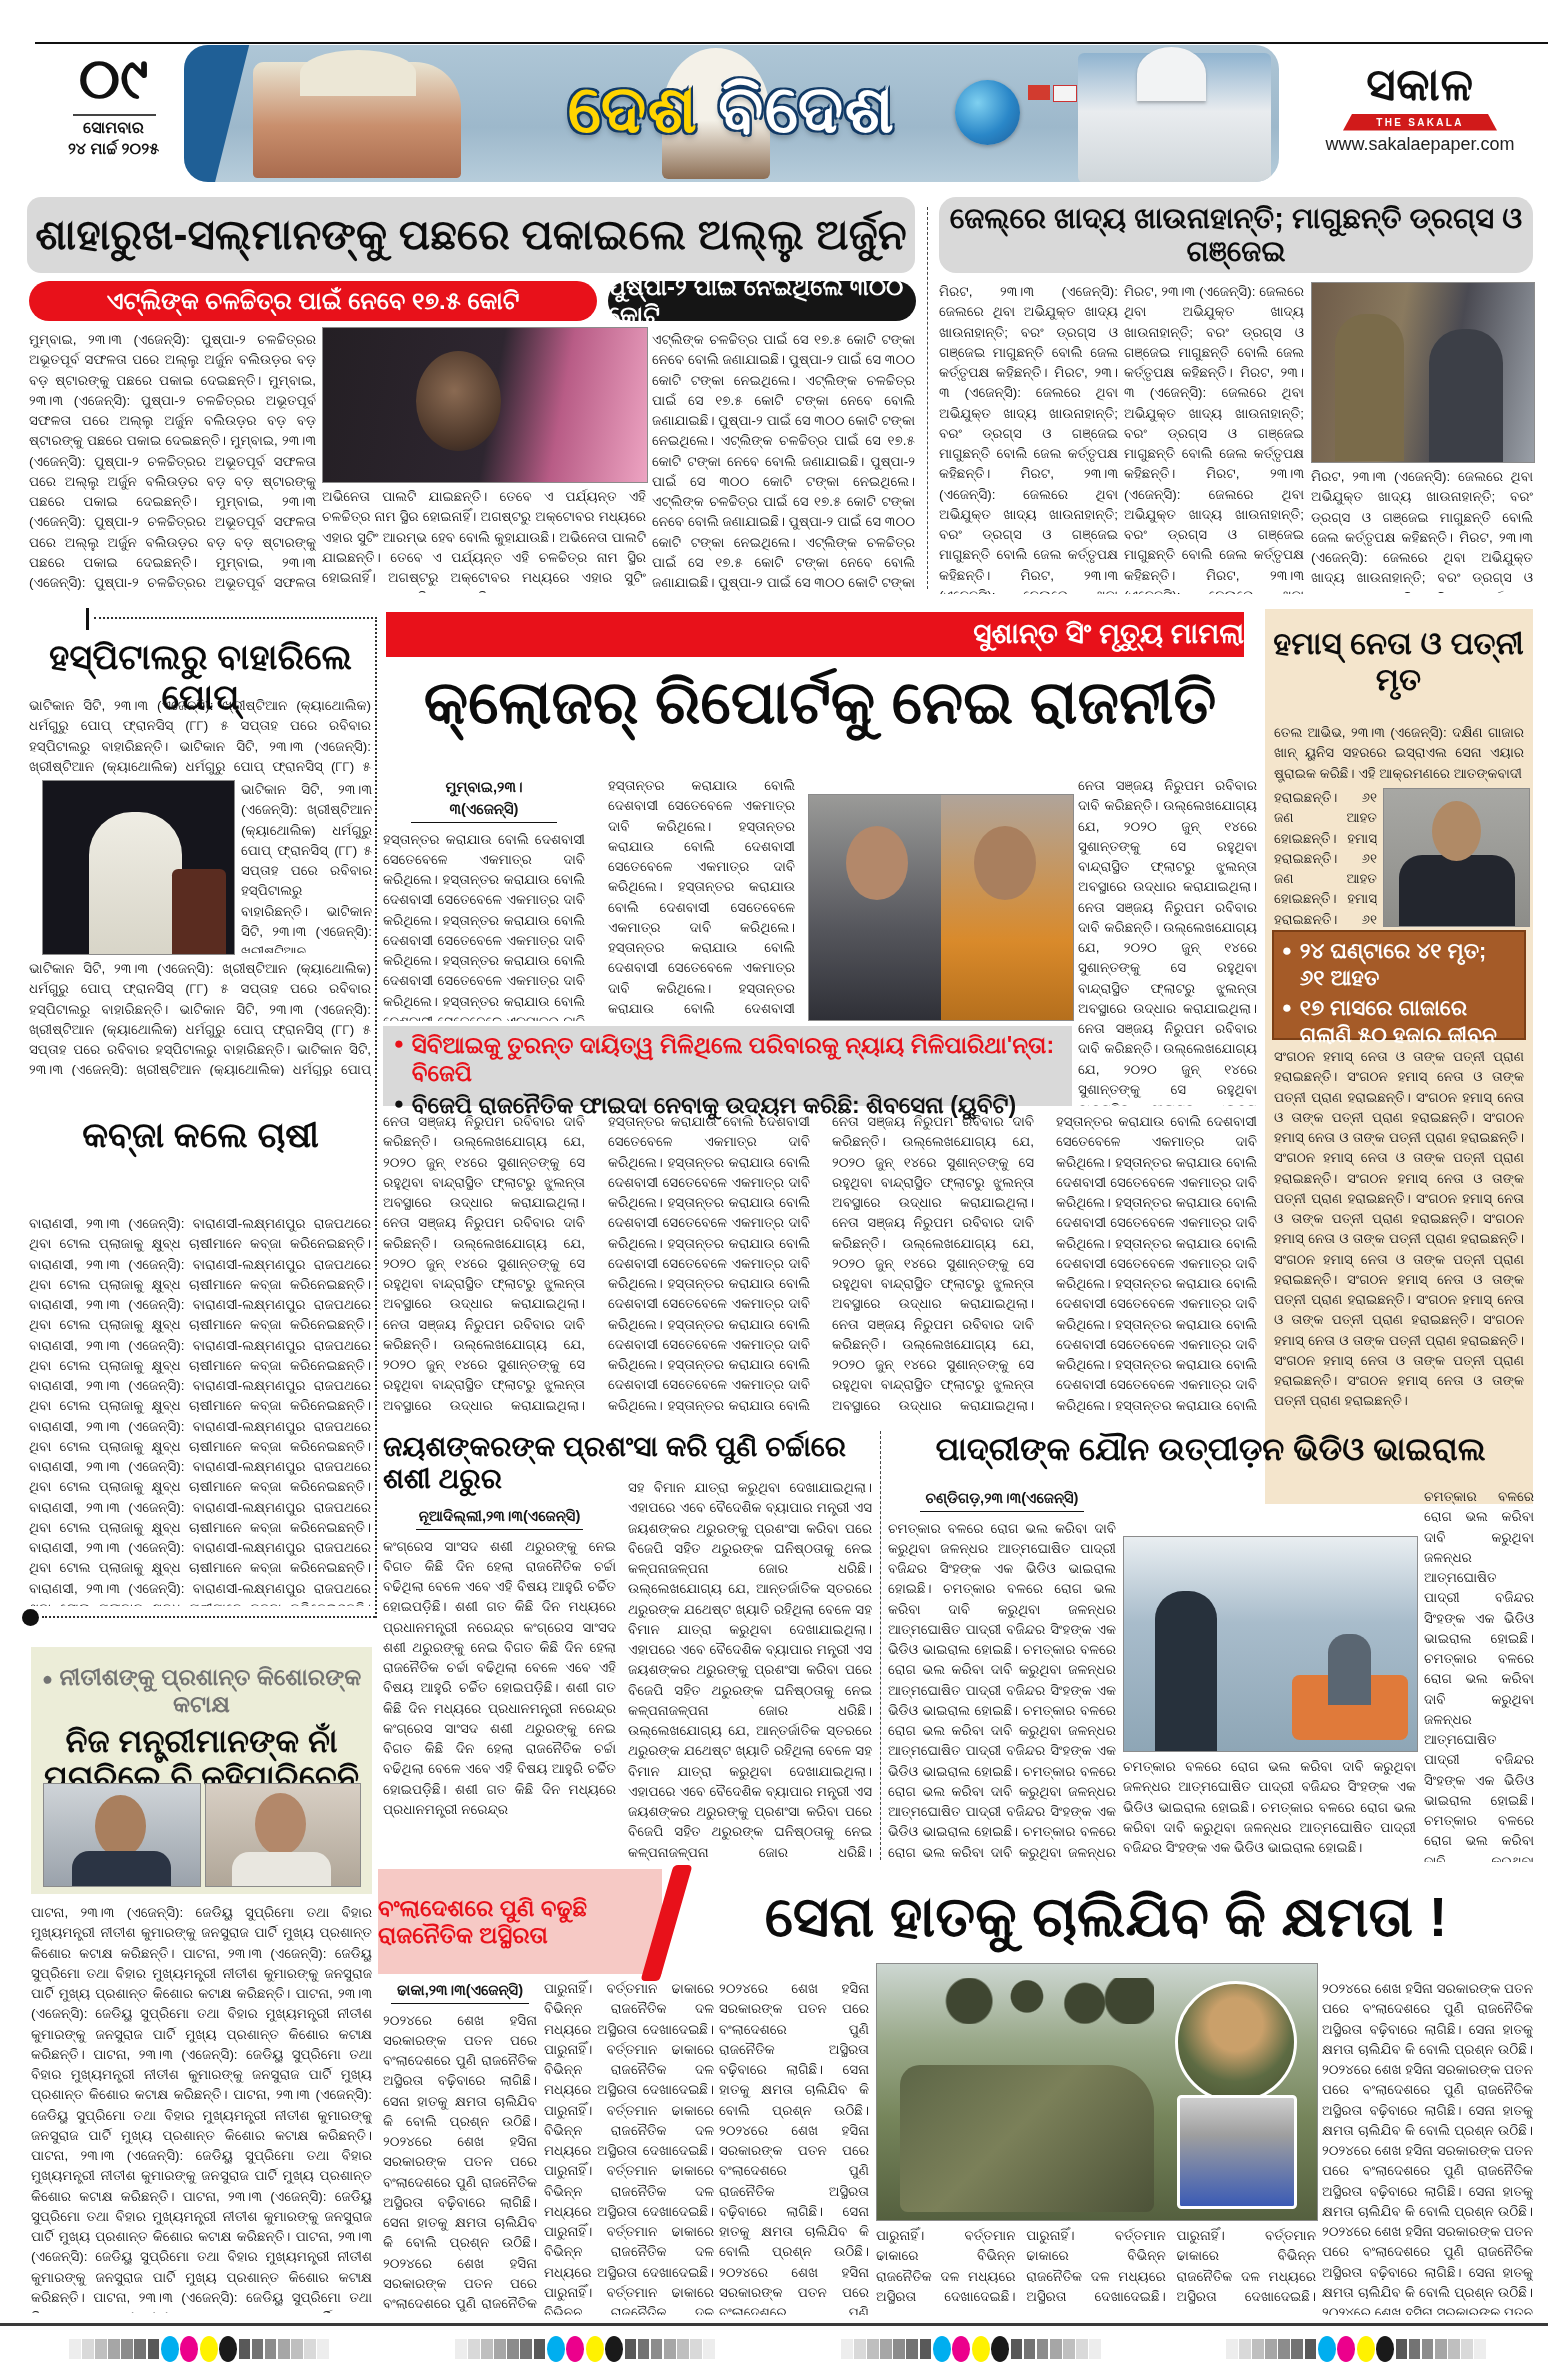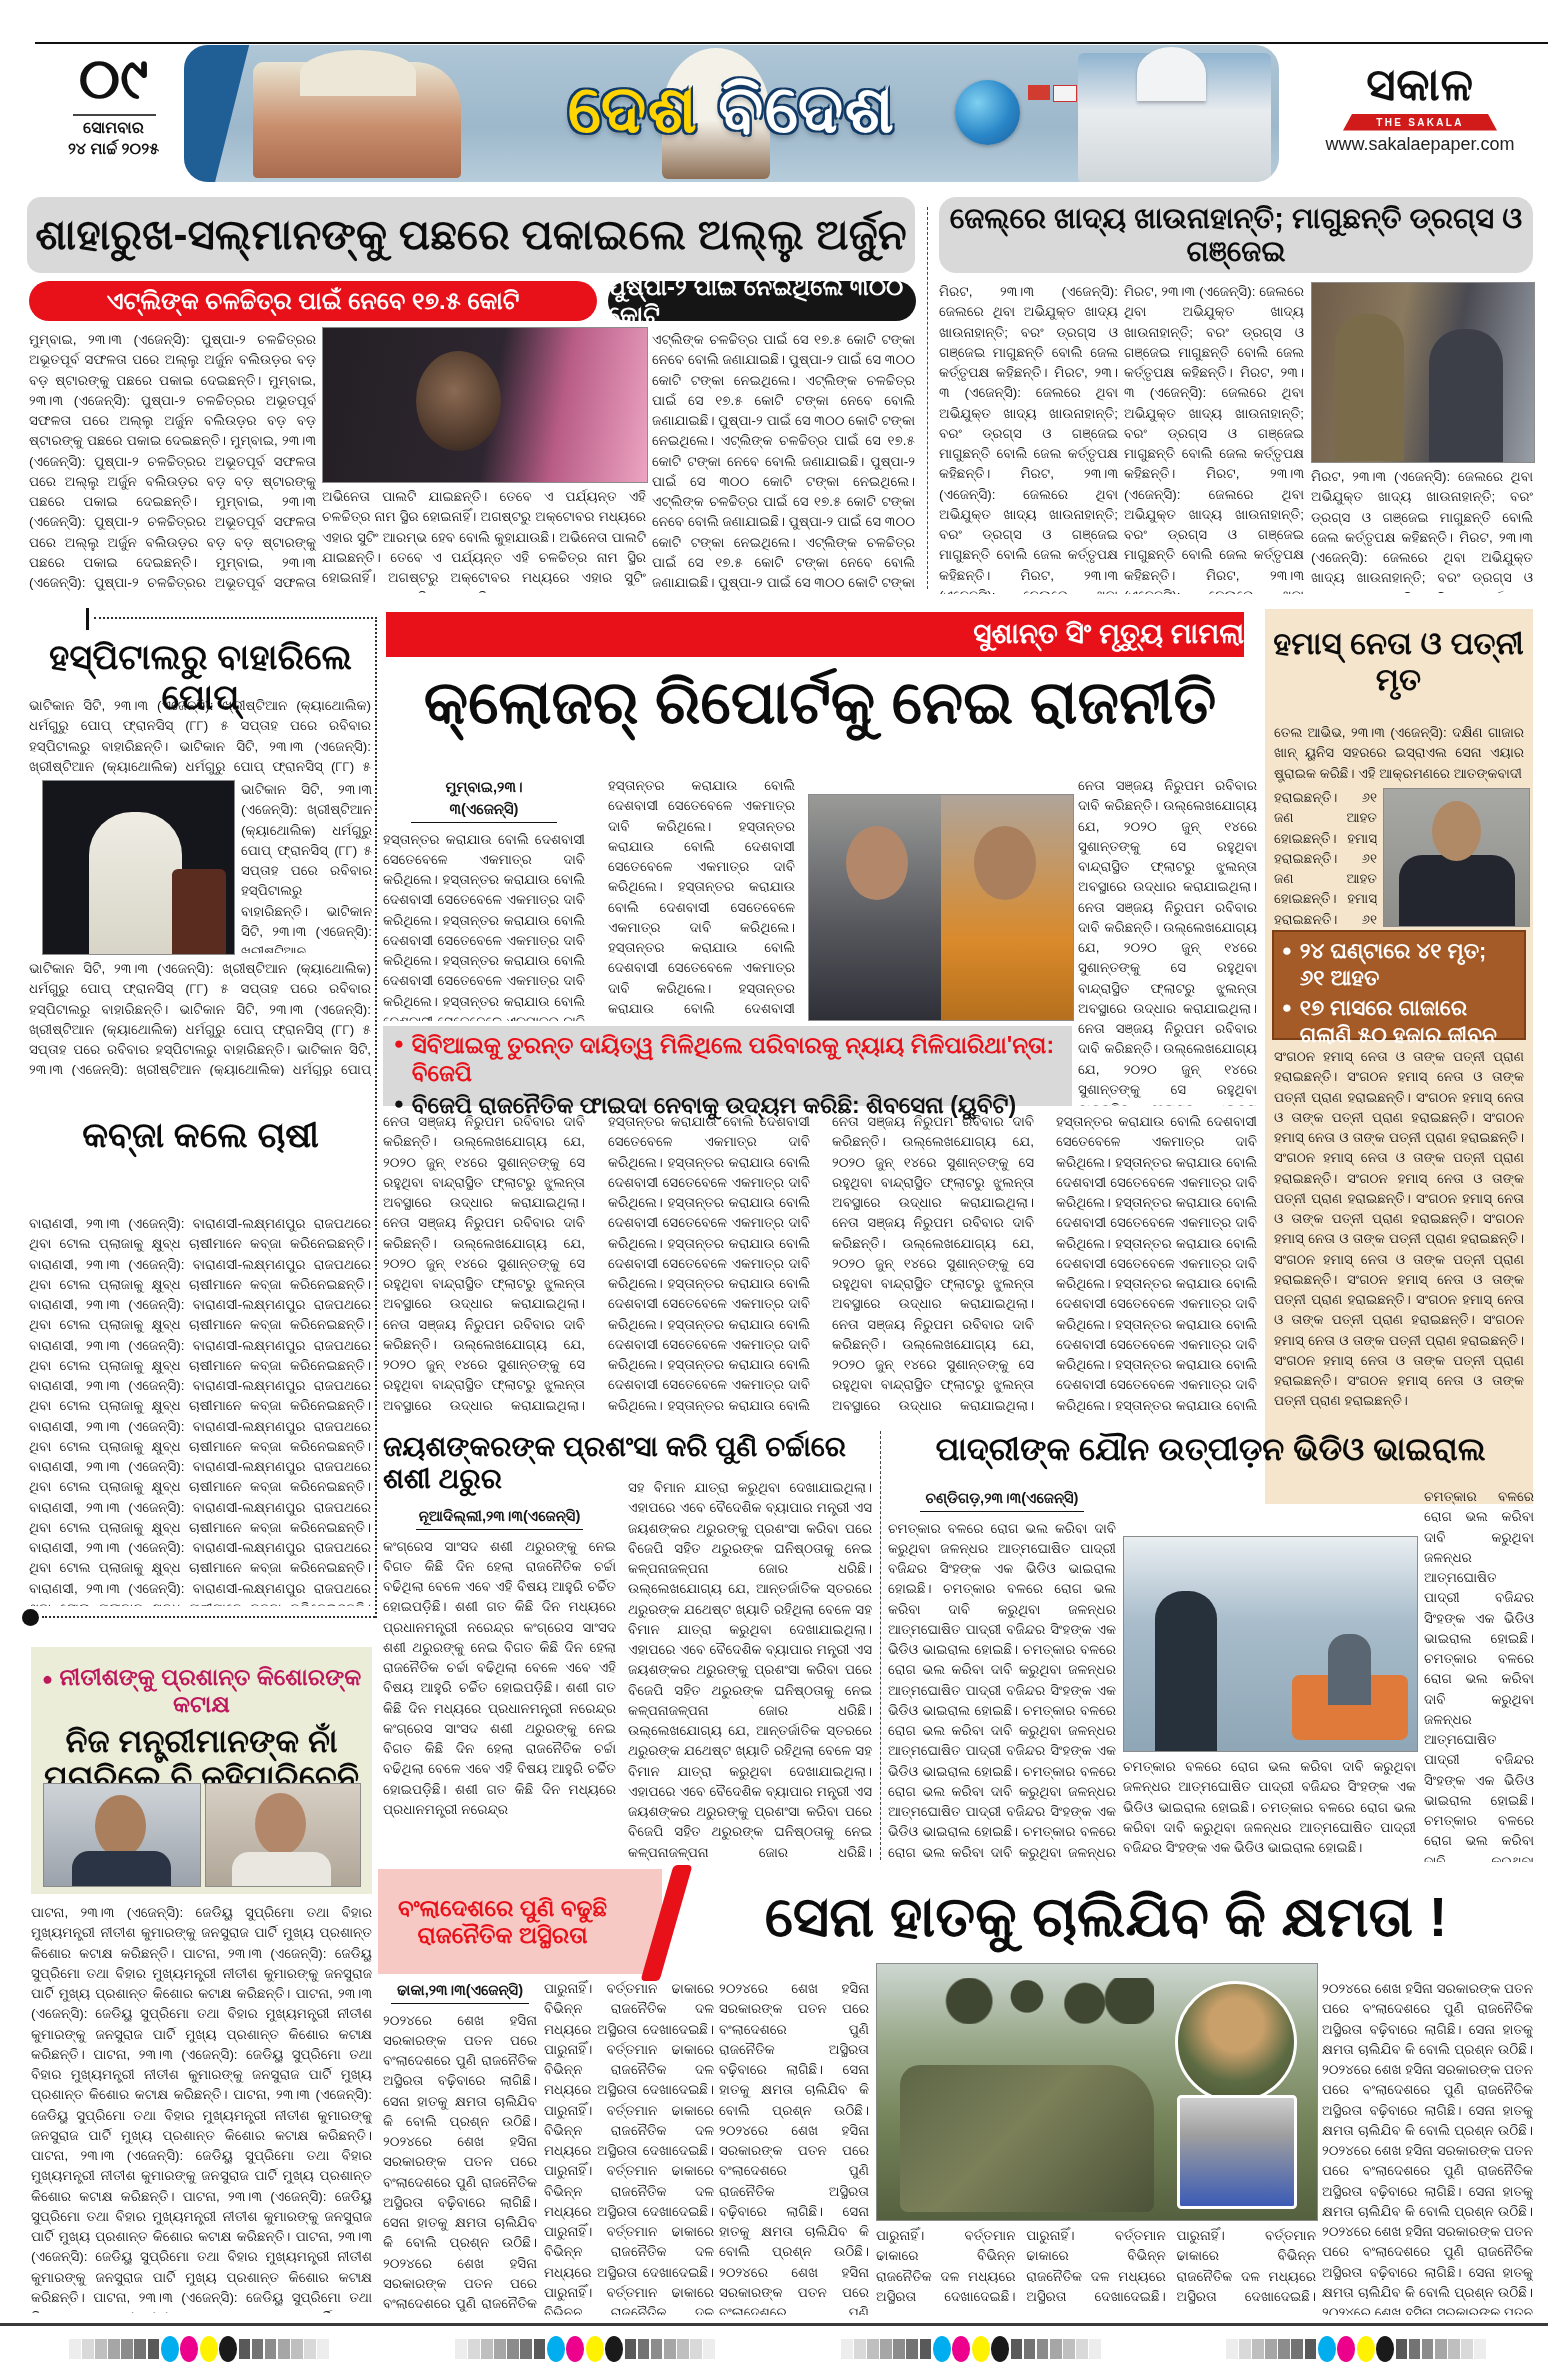--- a/index.html
+++ b/index.html
@@ -181,40 +181,40 @@
 </div>
 <div class="photo" style="left:1123px;top:1536px;width:293px;height:214px;background:linear-gradient(180deg,#e9eef1 0%,#a8bccb 40%,#8ea6b6 100%);">
   <div style="position:absolute;left:31px;top:54px;width:62px;height:160px;background:#27313c;border-radius:28px 28px 0 0;"></div>
   <div style="position:absolute;right:9.3px;bottom:10.8px;width:116px;height:65px;background:#e07a3a;border-radius:7.7px;"></div>
   <div style="position:absolute;right:46px;bottom:46px;width:43px;height:71px;background:#5a6672;border-radius:18.5px 18.5px 0 0;"></div>
 </div>
 <div class="col" style="left:1123px;top:1757px;width:293px;height:105px;">ଚମତ୍କାର ବଳରେ ରୋଗ ଭଲ କରିବା ଦାବି କରୁଥିବା ଜଳନ୍ଧର ଆତ୍ମଘୋଷିତ ପାଦ୍ରୀ ବଜିନ୍ଦର ସିଂହଙ୍କ ଏକ ଭିଡିଓ ଭାଇରାଲ ହୋଇଛି। ଚମତ୍କାର ବଳରେ ରୋଗ ଭଲ କରିବା ଦାବି କରୁଥିବା ଜଳନ୍ଧର ଆତ୍ମଘୋଷିତ ପାଦ୍ରୀ ବଜିନ୍ଦର ସିଂହଙ୍କ ଏକ ଭିଡିଓ ଭାଇରାଲ ହୋଇଛି। </div>
 <div class="col" style="left:1424px;top:1487px;width:110px;height:375px;">ଚମତ୍କାର ବଳରେ ରୋଗ ଭଲ କରିବା ଦାବି କରୁଥିବା ଜଳନ୍ଧର ଆତ୍ମଘୋଷିତ ପାଦ୍ରୀ ବଜିନ୍ଦର ସିଂହଙ୍କ ଏକ ଭିଡିଓ ଭାଇରାଲ ହୋଇଛି। ଚମତ୍କାର ବଳରେ ରୋଗ ଭଲ କରିବା ଦାବି କରୁଥିବା ଜଳନ୍ଧର ଆତ୍ମଘୋଷିତ ପାଦ୍ରୀ ବଜିନ୍ଦର ସିଂହଙ୍କ ଏକ ଭିଡିଓ ଭାଇରାଲ ହୋଇଛି। ଚମତ୍କାର ବଳରେ ରୋଗ ଭଲ କରିବା ଦାବି କରୁଥିବା ଜଳନ୍ଧର ଆତ୍ମଘୋଷିତ ପାଦ୍ରୀ ବଜିନ୍ଦର ସିଂହଙ୍କ ଏକ ଭିଡିଓ ଭାଇରାଲ ହୋଇଛି। ଚମତ୍କାର ବଳରେ ରୋଗ ଭଲ କରିବା ଦାବି କରୁଥିବା ଜଳନ୍ଧର ଆତ୍ମଘୋଷିତ ପାଦ୍ରୀ ବଜିନ୍ଦର ସିଂହଙ୍କ ଏକ ଭିଡିଓ ଭାଇରାଲ ହୋଇଛି। ଚମତ୍କାର ବଳରେ ରୋଗ ଭଲ କରିବା ଦାବି କରୁଥିବା ଜଳନ୍ଧର ଆତ୍ମଘୋଷିତ ପାଦ୍ରୀ ବଜିନ୍ଦର ସିଂହଙ୍କ ଏକ ଭିଡିଓ ଭାଇରାଲ ହୋଇଛି। ଚମତ୍କାର ବଳରେ ରୋଗ ଭଲ କରିବା ଦାବି କରୁଥିବା ଜଳନ୍ଧର ଆତ୍ମଘୋଷିତ ପାଦ୍ରୀ ବଜିନ୍ଦର ସିଂହଙ୍କ ଏକ ଭିଡିଓ ଭାଇରାଲ ହୋଇଛି। </div>
 
 <div class="abs" style="left:31px;top:1647px;width:341px;height:247px;background:#ecedd8;">
-  <div style="text-align:center;margin-top:17px;font-size:23px;font-weight:800;color:#be185d;">
+  <div style="text-align:center;margin-top:17px;font-size:23px;font-weight:800;color:#737373;">
     <span style="font-size:18.5px;">●</span>
     <span>ନୀତୀଶଙ୍କୁ ପ୍ରଶାନ୍ତ କିଶୋରଙ୍କ କଟାକ୍ଷ</span>
   </div>
   <div class="hl" style="position:static;font-size:32px;margin-top:4.6px;">
     <div>ନିଜ ମନ୍ତ୍ରୀମାନଙ୍କ ନାଁ</div>
     <div>ପଚାରିଲେ ବି କହିପାରିବେନି</div>
   </div>
   <div class="photo" style="left:12.3px;top:136px;width:156px;height:102px;background:linear-gradient(180deg,#cfd4d8 0%,#9aa2ab 100%);">
     <div style="position:absolute;left:51px;top:10.8px;width:51px;height:62px;border-radius:50%;background:#a97f5e;"></div>
     <div style="position:absolute;left:28px;bottom:0;width:99px;height:35px;background:#2b3granite44;background:#2b3444;border-radius:17px 17px 0 0;"></div>
   </div>
   <div class="photo" style="left:174px;top:136px;width:154px;height:102px;background:linear-gradient(180deg,#d8cfc4 0%,#b0a698 100%);">
     <div style="position:absolute;left:49px;top:9.3px;width:51px;height:62px;border-radius:50%;background:#b3886a;"></div>
     <div style="position:absolute;left:26px;bottom:0;width:99px;height:34px;background:#e9e7e0;border-radius:17px 17px 0 0;"></div>
   </div>
 </div>
 <div class="col" style="left:31px;top:1903px;width:341px;height:410px;">ପାଟନା, ୨୩।୩ (ଏଜେନ୍ସି): ଜେଡିୟୁ ସୁପ୍ରିମୋ ତଥା ବିହାର ମୁଖ୍ୟମନ୍ତ୍ରୀ ନୀତୀଶ କୁମାରଙ୍କୁ ଜନସୁରାଜ ପାର୍ଟି ମୁଖ୍ୟ ପ୍ରଶାନ୍ତ କିଶୋର କଟାକ୍ଷ କରିଛନ୍ତି। ପାଟନା, ୨୩।୩ (ଏଜେନ୍ସି): ଜେଡିୟୁ ସୁପ୍ରିମୋ ତଥା ବିହାର ମୁଖ୍ୟମନ୍ତ୍ରୀ ନୀତୀଶ କୁମାରଙ୍କୁ ଜନସୁରାଜ ପାର୍ଟି ମୁଖ୍ୟ ପ୍ରଶାନ୍ତ କିଶୋର କଟାକ୍ଷ କରିଛନ୍ତି। ପାଟନା, ୨୩।୩ (ଏଜେନ୍ସି): ଜେଡିୟୁ ସୁପ୍ରିମୋ ତଥା ବିହାର ମୁଖ୍ୟମନ୍ତ୍ରୀ ନୀତୀଶ କୁମାରଙ୍କୁ ଜନସୁରାଜ ପାର୍ଟି ମୁଖ୍ୟ ପ୍ରଶାନ୍ତ କିଶୋର କଟାକ୍ଷ କରିଛନ୍ତି। ପାଟନା, ୨୩।୩ (ଏଜେନ୍ସି): ଜେଡିୟୁ ସୁପ୍ରିମୋ ତଥା ବିହାର ମୁଖ୍ୟମନ୍ତ୍ରୀ ନୀତୀଶ କୁମାରଙ୍କୁ ଜନସୁରାଜ ପାର୍ଟି ମୁଖ୍ୟ ପ୍ରଶାନ୍ତ କିଶୋର କଟାକ୍ଷ କରିଛନ୍ତି। ପାଟନା, ୨୩।୩ (ଏଜେନ୍ସି): ଜେଡିୟୁ ସୁପ୍ରିମୋ ତଥା ବିହାର ମୁଖ୍ୟମନ୍ତ୍ରୀ ନୀତୀଶ କୁମାରଙ୍କୁ ଜନସୁରାଜ ପାର୍ଟି ମୁଖ୍ୟ ପ୍ରଶାନ୍ତ କିଶୋର କଟାକ୍ଷ କରିଛନ୍ତି। ପାଟନା, ୨୩।୩ (ଏଜେନ୍ସି): ଜେଡିୟୁ ସୁପ୍ରିମୋ ତଥା ବିହାର ମୁଖ୍ୟମନ୍ତ୍ରୀ ନୀତୀଶ କୁମାରଙ୍କୁ ଜନସୁରାଜ ପାର୍ଟି ମୁଖ୍ୟ ପ୍ରଶାନ୍ତ କିଶୋର କଟାକ୍ଷ କରିଛନ୍ତି। ପାଟନା, ୨୩।୩ (ଏଜେନ୍ସି): ଜେଡିୟୁ ସୁପ୍ରିମୋ ତଥା ବିହାର ମୁଖ୍ୟମନ୍ତ୍ରୀ ନୀତୀଶ କୁମାରଙ୍କୁ ଜନସୁରାଜ ପାର୍ଟି ମୁଖ୍ୟ ପ୍ରଶାନ୍ତ କିଶୋର କଟାକ୍ଷ କରିଛନ୍ତି। ପାଟନା, ୨୩।୩ (ଏଜେନ୍ସି): ଜେଡିୟୁ ସୁପ୍ରିମୋ ତଥା ବିହାର ମୁଖ୍ୟମନ୍ତ୍ରୀ ନୀତୀଶ କୁମାରଙ୍କୁ ଜନସୁରାଜ ପାର୍ଟି ମୁଖ୍ୟ ପ୍ରଶାନ୍ତ କିଶୋର କଟାକ୍ଷ କରିଛନ୍ତି। ପାଟନା, ୨୩।୩ (ଏଜେନ୍ସି): ଜେଡିୟୁ ସୁପ୍ରିମୋ ତଥା ବିହାର ମୁଖ୍ୟମନ୍ତ୍ରୀ ନୀତୀଶ କୁମାରଙ୍କୁ ଜନସୁରାଜ ପାର୍ଟି ମୁଖ୍ୟ ପ୍ରଶାନ୍ତ କିଶୋର କଟାକ୍ଷ କରିଛନ୍ତି। ପାଟନା, ୨୩।୩ (ଏଜେନ୍ସି): ଜେଡିୟୁ ସୁପ୍ରିମୋ ତଥା ବିହାର ମୁଖ୍ୟମନ୍ତ୍ରୀ ନୀତୀଶ କୁମାରଙ୍କୁ ଜନସୁରାଜ ପାର୍ଟି ମୁଖ୍ୟ ପ୍ରଶାନ୍ତ କିଶୋର କଟାକ୍ଷ କରିଛନ୍ତି। ପାଟନା, ୨୩।୩ (ଏଜେନ୍ସି): ଜେଡିୟୁ ସୁପ୍ରିମୋ ତଥା ବିହାର ମୁଖ୍ୟମନ୍ତ୍ରୀ ନୀତୀଶ କୁମାରଙ୍କୁ ଜନସୁରାଜ ପାର୍ଟି ମୁଖ୍ୟ ପ୍ରଶାନ୍ତ କିଶୋର କଟାକ୍ଷ କରିଛନ୍ତି। ପାଟନା, ୨୩।୩ (ଏଜେନ୍ସି): ଜେଡିୟୁ ସୁପ୍ରିମୋ ତଥା ବିହାର ମୁଖ୍ୟମନ୍ତ୍ରୀ ନୀତୀଶ କୁମାରଙ୍କୁ ଜନସୁରାଜ ପାର୍ଟି ମୁଖ୍ୟ ପ୍ରଶାନ୍ତ କିଶୋର କଟାକ୍ଷ କରିଛନ୍ତି। </div>
 
-<div class="abs" style="left:378px;top:1869px;width:284px;height:105px;background:#f6c9c5;display:flex;flex-direction:column;justify-content:center;align-items:center;padding-right:35px;box-sizing:border-box;">
+<div class="abs" style="left:378px;top:1869px;width:284px;height:105px;background:#f6c9c5;display:flex;flex-direction:column;justify-content:center;align-items:flex-start;padding-right:35px;box-sizing:border-box;">
   <div style="color:#e8111a;font-weight:800;font-size:23px;">ବଂଲାଦେଶରେ ପୁଣି ବଢୁଛି</div>
   <div style="color:#e8111a;font-weight:800;font-size:23px;">ରାଜନୈତିକ ଅସ୍ଥିରତା</div>
 </div>
 <div style="position:absolute;left:657px;top:1865px;width:18.5px;height:116px;background:#e8111a;transform:skewX(-16deg);border-radius:4.6px;"></div>
 <div class="hl" style="left:679px;top:1872px;width:854px;font-size:56px;line-height:1.6;">ସେନା ହାତକୁ ଚାଲିଯିବ କି କ୍ଷମତା !</div>
 
 <div class="col" style="left:383px;top:1979px;width:154px;height:336px;">
   <span class="dl" style="font-size:14.7px;width:90%;">ଢାକା,୨୩।୩(ଏଜେନ୍ସି)</span>
   <span>୨୦୨୪ରେ ଶେଖ ହସିନା ସରକାରଙ୍କ ପତନ ପରେ ବଂଲାଦେଶରେ ପୁଣି ରାଜନୈତିକ ଅସ୍ଥିରତା ବଢ଼ିବାରେ ଲାଗିଛି। ସେନା ହାତକୁ କ୍ଷମତା ଚାଲିଯିବ କି ବୋଲି ପ୍ରଶ୍ନ ଉଠିଛି। ୨୦୨୪ରେ ଶେଖ ହସିନା ସରକାରଙ୍କ ପତନ ପରେ ବଂଲାଦେଶରେ ପୁଣି ରାଜନୈତିକ ଅସ୍ଥିରତା ବଢ଼ିବାରେ ଲାଗିଛି। ସେନା ହାତକୁ କ୍ଷମତା ଚାଲିଯିବ କି ବୋଲି ପ୍ରଶ୍ନ ଉଠିଛି। ୨୦୨୪ରେ ଶେଖ ହସିନା ସରକାରଙ୍କ ପତନ ପରେ ବଂଲାଦେଶରେ ପୁଣି ରାଜନୈତିକ ଅସ୍ଥିରତା ବଢ଼ିବାରେ ଲାଗିଛି। ସେନା ହାତକୁ କ୍ଷମତା ଚାଲିଯିବ କି ବୋଲି ପ୍ରଶ୍ନ ଉଠିଛି। ୨୦୨୪ରେ ଶେଖ ହସିନା ସରକାରଙ୍କ ପତନ ପରେ ବଂଲାଦେଶରେ ପୁଣି ରାଜନୈତିକ ଅସ୍ଥିରତା ବଢ଼ିବାରେ ଲାଗିଛି। ସେନା ହାତକୁ କ୍ଷମତା ଚାଲିଯିବ କି ବୋଲି ପ୍ରଶ୍ନ ଉଠିଛି। </span>
 </div>

